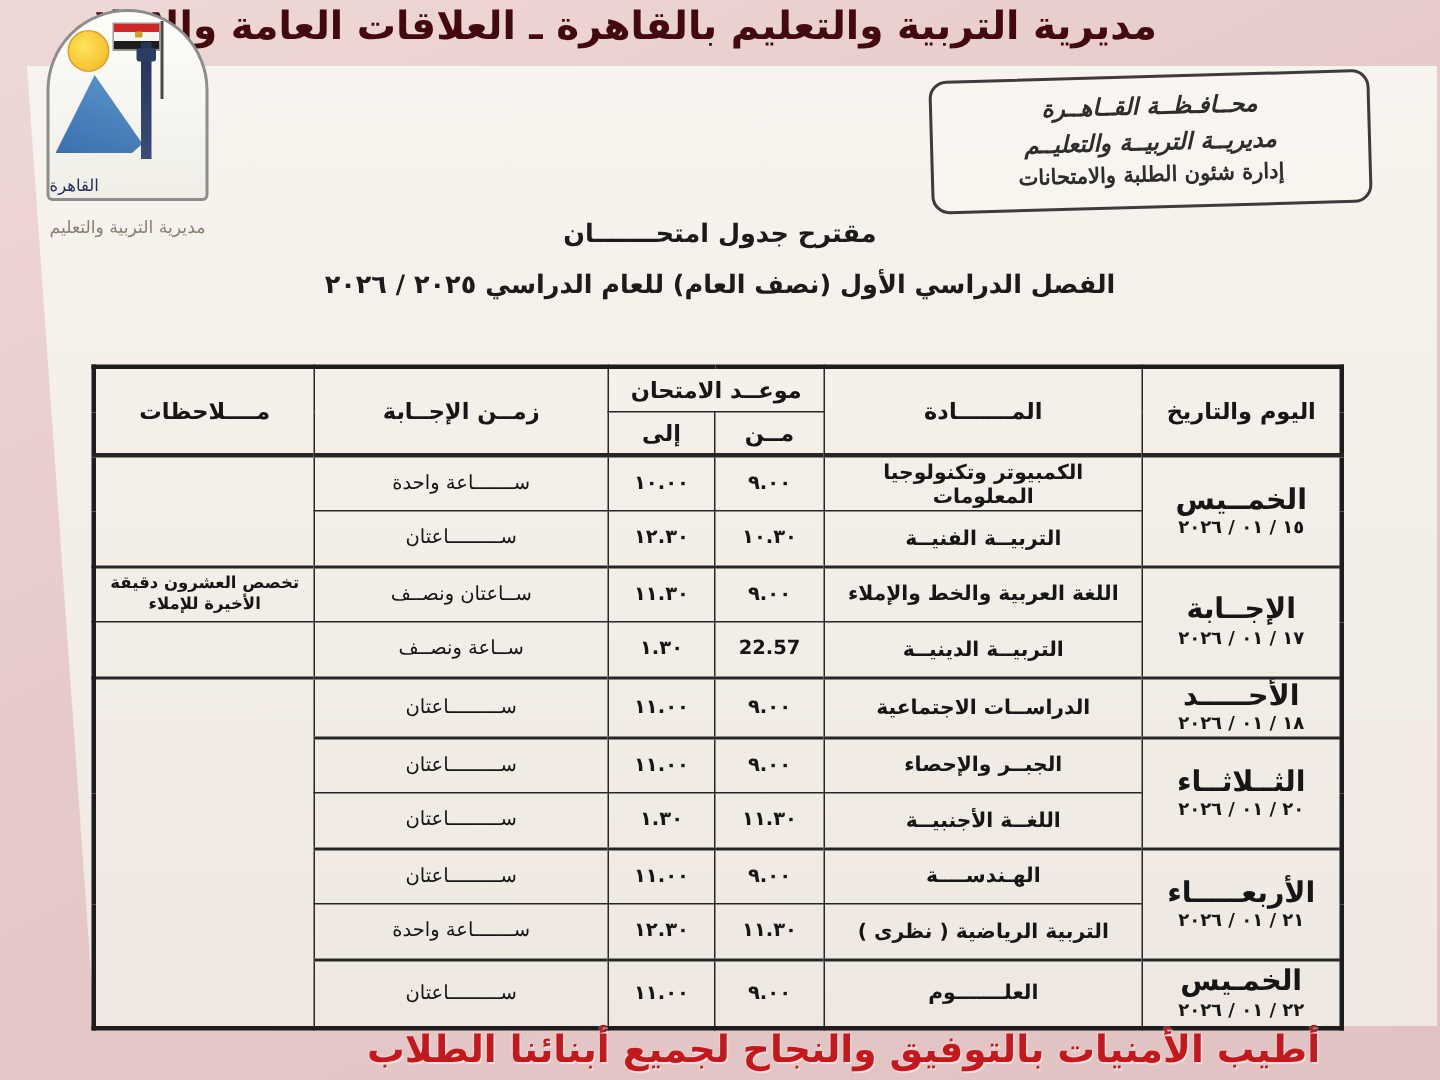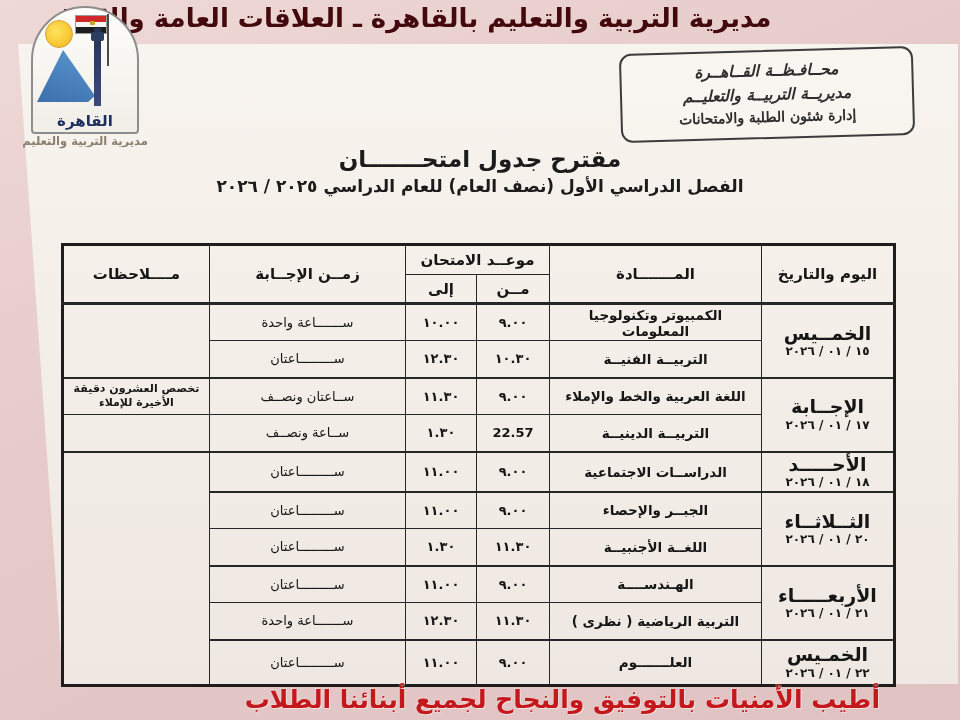--- a/index.html
+++ b/index.html
@@ -44,37 +44,37 @@
     clip-path:polygon(45% 0,100% 88%,88% 100%,0 100%);}
   .tower{position:absolute;right:36px;bottom:26px;width:7px;height:78px;
     background:linear-gradient(180deg,#243457,#3a4c77);}
   .tower-top{position:absolute;right:33px;top:24px;width:13px;height:9px;
     background:#2c3d63;border-radius:2px;}
   .flagpole{position:absolute;right:28px;top:6px;width:2px;height:52px;background:#4a4a4a;}
   .flag{position:absolute;right:30px;top:7px;width:30px;height:17px;
     border:1px solid #9a9a9a;
     background:linear-gradient(180deg,#d02727 0%,#d02727 33%,#f5f5f2 33%,#f5f5f2 66%,#1d1d1d 66%);}
   .flag-eagle{position:absolute;right:42px;top:13px;width:5px;height:4px;background:#c9a227;border-radius:1px;}
-  .logo-city{position:absolute;bottom:2px;left:0;width:100%;text-align:center;
-    font-size:15px;font-weight:bold;color:#1e2f60;}
-  .logo-caption{margin-top:0;font-size:11.5px;color:#8b7f70;font-weight:bold;}
+  .logo-city{position:absolute;bottom:2px;left:0;width:100%;text-align:left;
+    font-size:11px;font-weight:normal;color:#1e2f60;}
+  .logo-caption{margin-top:10px;font-size:11.5px;color:#8b7f70;font-weight:normal;}
   
   .stamp{
     position:absolute;top:50px;right:46px;width:266px;
     border:2.5px solid #3c3c3c;border-radius:12px;
     padding:7px 12px 8px;transform:rotate(-1.6deg);
     text-align:center;color:#2d2d2d;background:rgba(250,247,242,0.6);
     font-family:"DejaVu Serif",serif;
   }
   .stamp-line{font-weight:bold;line-height:1.55;}
   .stamp-line.l1,.stamp-line.l2{font-size:15.5px;font-style:italic;}
   .stamp-line.l3{font-size:14px;font-style:normal;}
   
   .doc-title{position:absolute;top:146px;left:100px;right:100px;text-align:center;color:#1b1b1b;}
-  .doc-title .t1{font-size:23px;font-weight:bold;margin-bottom:4px;}
+  .doc-title .t1{font-size:17px;font-weight:bold;margin-bottom:14px;}
   .doc-title .t2{font-size:17px;font-weight:bold;margin-bottom:8px;}
   .doc-title .t3{font-size:17px;font-weight:bold;}
   
   table.sched{
     position:absolute;top:243px;right:64px;width:832px;
     border-collapse:collapse;table-layout:fixed;
     color:#161616;background:transparent;
   }
   table.sched th,table.sched td{
     border:1.3px solid #262626;text-align:center;vertical-align:middle;

